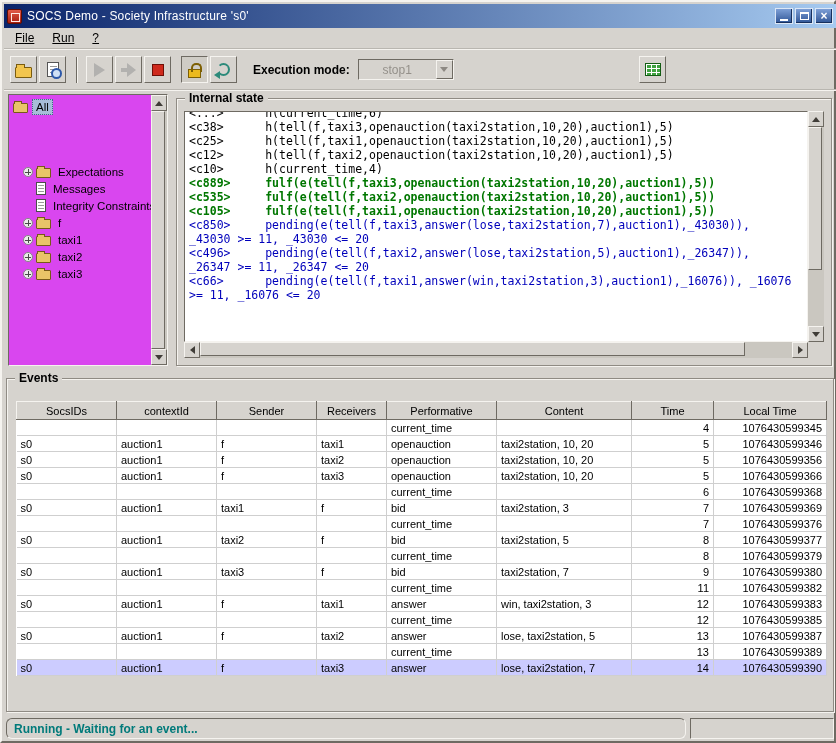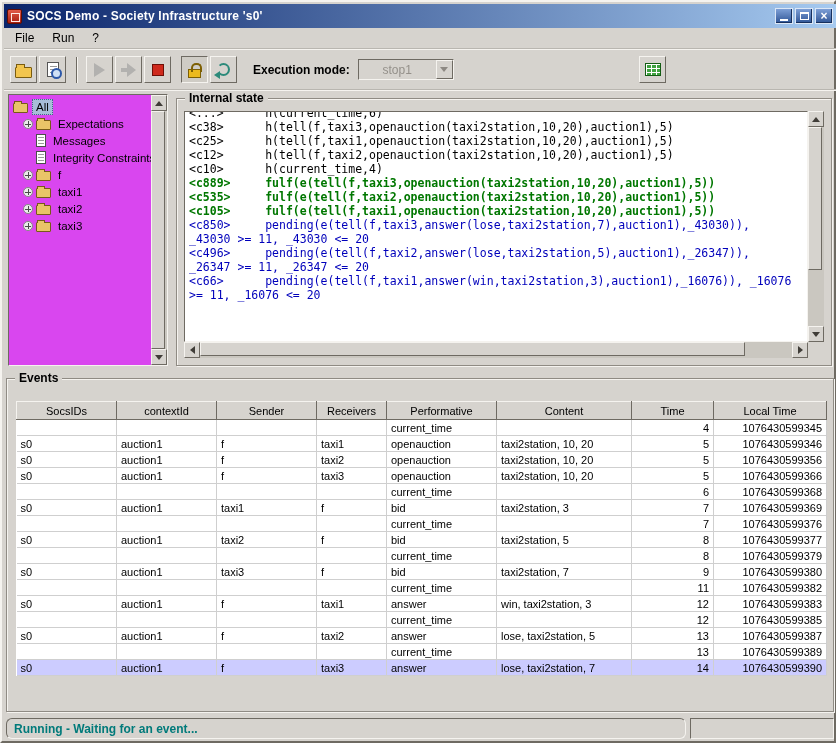--- a/index.html
+++ b/index.html
@@ -11,32 +11,32 @@
   *{box-sizing:border-box; margin:0; padding:0;}
   html,body{width:836px;height:743px;overflow:hidden;}
   body{font-family:"Liberation Sans",sans-serif;font-size:11px;background:#9a9890;position:relative;}
   .window{position:absolute;left:0;top:0;width:836px;height:743px;background:var(--chrome);
     border:2px solid;border-color:var(--hi) var(--sh) var(--sh) var(--hi);}
   
   .titlebar{position:absolute;left:2px;top:2px;width:832px;height:24px;
     background:linear-gradient(90deg,var(--tb1),var(--tb2));display:flex;align-items:center;padding:0 3px;}
   .app-icon{width:15px;height:15px;background:linear-gradient(#e25b4a,#a81f10);border:1px solid #5f0d04;border-radius:2px;margin-right:5px;position:relative;flex:0 0 auto;}
   .app-icon::after{content:"";position:absolute;left:3px;top:3px;width:7px;height:7px;border:1px solid #ffe9e5;}
-  .title-text{color:#fff;font-weight:bold;font-size:12px;letter-spacing:.2px;white-space:nowrap;overflow:hidden;flex:1;}
+  .title-text{color:#fff;font-weight:normal;font-size:12px;letter-spacing:.2px;white-space:nowrap;overflow:hidden;flex:1;}
   .win-btns{display:flex;gap:2px;margin-left:6px;}
   .win-btn{width:18px;height:16px;background:linear-gradient(#7d9fd6,#2f5596);
     border:1px solid #dce7f6;box-shadow:inset -1px -1px 0 #16305e;
     display:flex;align-items:center;justify-content:center;color:#fff;font-size:10px;line-height:1;cursor:default;}
   .glyph-min{display:block;width:8px;height:2px;background:#fff;margin-top:8px;}
   .glyph-max{display:block;width:9px;height:8px;border:1px solid #fff;border-top-width:2px;}
   .glyph-close{font-weight:bold;font-size:12px;}
   
   .menubar{position:absolute;left:2px;top:26px;width:832px;height:21px;display:flex;align-items:center;
     border-bottom:1px solid #b9b6b0;box-shadow:0 1px 0 var(--hi);padding-left:2px;}
-  .menu-item{padding:2px 9px;font-size:12px;color:#000;}
+  .menu-item{padding:2px 9px;font-size:12px;color:#000;text-decoration:underline;}
   
   .toolbar{position:absolute;left:2px;top:48px;width:832px;height:40px;display:flex;align-items:center;
     padding:0 6px;border-bottom:1px solid #b9b6b0;box-shadow:0 1px 0 var(--hi);text-align:center;}
   .tbtn{width:27px;height:27px;display:flex;align-items:center;justify-content:center;margin-right:2px;
     border:1px solid;border-color:var(--hi) var(--sh) var(--sh) var(--hi);background:var(--chrome);}
   .tbtn.pressed{border-color:var(--sh) var(--hi) var(--hi) var(--sh);background:#cfccc5;}
   .tbtn.disabled .ic{filter:grayscale(100%);opacity:.55;}
   .tsep{width:2px;height:26px;margin:0 8px;border-left:1px solid var(--sh);border-right:1px solid var(--hi);}
   .gap{width:8px;}
   
@@ -189,21 +189,21 @@
         <span class="ic ic-table"></span>
       </div>
   </div>
 
   <div class="tree-panel">
     <div class="tree">
         <div class="tree-row" style="padding-left: 4px;">
           <span class="t-ic t-folder"></span>
           <span class="tree-label selected">All</span>
         </div>
-        <div class="tree-row" style="padding-left: 14px;">
+        <div class="tree-row" style="padding-left: 14px; margin-top: 48px;">
           <span class="expander"></span>
           <span class="t-ic t-folder"></span>
           <span class="tree-label">Expectations</span>
         </div>
         <div class="tree-row" style="padding-left: 14px;">
           <span class="expander-spacer"></span>
           <span class="t-ic t-doc"></span>
           <span class="tree-label">Messages</span>
         </div>
         <div class="tree-row" style="padding-left: 14px;">

